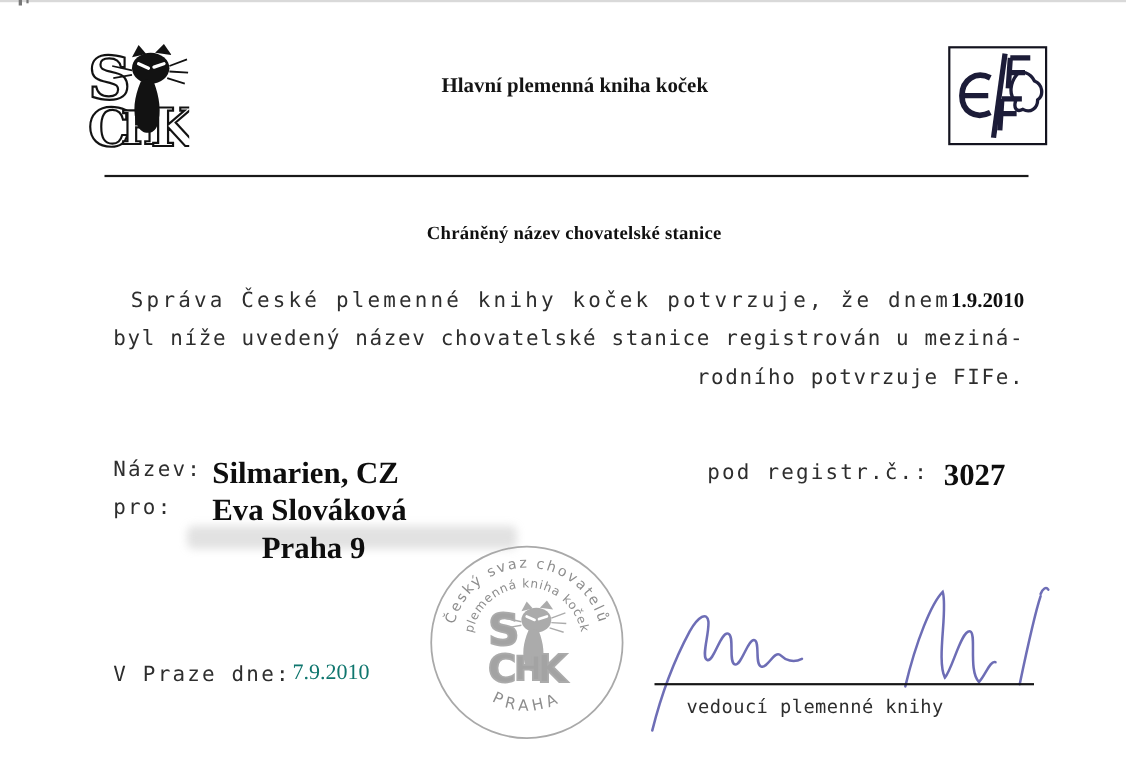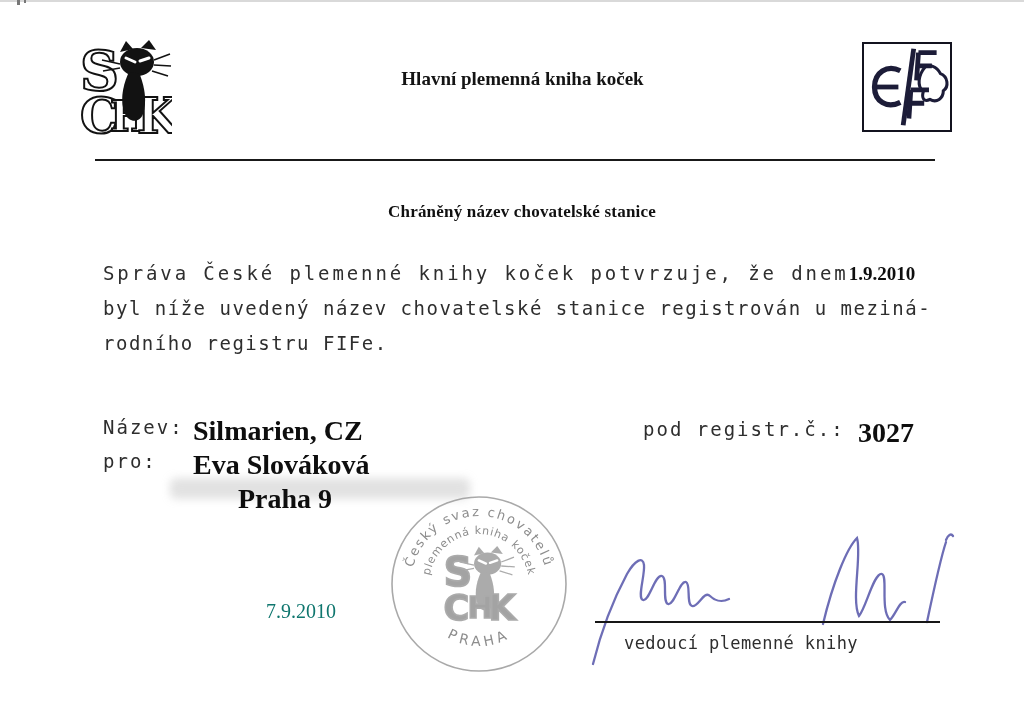--- a/index.html
+++ b/index.html
@@ -16,21 +16,21 @@
   .hdr-book{font-size:19px;font-weight:bold;margin-top:12px;color:#141414;}
   .logo-schk{position:absolute;left:80px;top:40px;}
   .logo-fife{position:absolute;left:862px;top:42px;width:86px;height:86px;border:2.5px solid #13131f;background:#fff;}
   .rule{position:absolute;left:95px;top:159px;width:840px;height:2px;background:#191919;}
 
   
   .doc-title{position:absolute;left:20px;top:202px;width:1004px;text-align:center;
     font-size:17px;font-weight:bold;color:#101010;letter-spacing:.2px;}
 
   
-  .mono{font-family:"DejaVu Sans Mono", monospace;color:#2e2e2e;font-size:19px;}
+  .mono{font-family:"DejaVu Sans Mono", monospace;color:#2e2e2e;font-size:19px;text-align:right;}
   .body-par{position:absolute;left:103px;top:256px;line-height:35px;white-space:nowrap;}
   .bl1{letter-spacing:2.9px;}
   .bl2{letter-spacing:1.5px;}
   .bl3{letter-spacing:1.5px;}
   .bold-date{font-family:"Liberation Serif", serif;font-weight:bold;font-size:19px;
     color:#0e0e0e;letter-spacing:0;}
 
   .label{position:absolute;letter-spacing:2px;white-space:nowrap;}
   .value{position:absolute;font-family:"Liberation Serif", serif;font-weight:bold;
     font-size:28px;color:#0e0e0e;white-space:nowrap;}
@@ -97,34 +97,35 @@
     </svg>
   </div>
 
   <div class="rule"></div>
 
   <div class="doc-title">Chráněný název chovatelské stanice</div>
 
   <div class="body-par mono">
     <div class="bl1"><span>Správa České plemenné knihy koček potvrzuje, že dnem</span><span class="bold-date">1.9.2010</span></div>
     <div class="bl2">byl níže uvedený název chovatelské stanice registrován u meziná-</div>
-    <div class="bl3">rodního registru FIFe.</div>
+    <div class="bl3">rodního potvrzuje FIFe.</div>
   </div>
 
   <div class="label mono" style="left:103px;top:416px;">Název:</div>
   <div class="value" style="left:193px;top:415px;">Silmarien, CZ</div>
   <div class="label mono" style="left:643px;top:418px;">pod registr.č.:</div>
   <div class="value" style="left:858px;top:417px;">3027</div>
 
   <div class="label mono" style="left:103px;top:450px;">pro:</div>
   <div class="value" style="left:193px;top:449px;">Eva Slováková</div>
 
   <div class="smudge"></div>
   <div class="value" style="left:238px;top:483px;">Praha 9</div>
 
+  <div class="label mono" style="left:103px;top:602px;">V Praze dne:</div>
   <div class="plain-serif" style="left:266px;top:600px;">7.9.2010</div>
 
   <svg class="stamp" width="192" height="192" viewBox="0 0 192 192">
     <circle cx="96" cy="96" r="87" fill="none" stroke="#9a9a9a" stroke-width="1.6" opacity=".85"></circle>
     <defs>
       <path id="arcO" d="M28,96 A68,68 0 0 1 164,96"></path>
       <path id="arcI" d="M46,96 A50,50 0 0 1 146,96"></path>
       <path id="arcB" d="M34,96 A62,62 0 0 0 158,96"></path>
     </defs>
     <text class="ring-o"><textPath href="#arcO" startOffset="50%" text-anchor="middle">Český svaz chovatelů</textPath></text>

